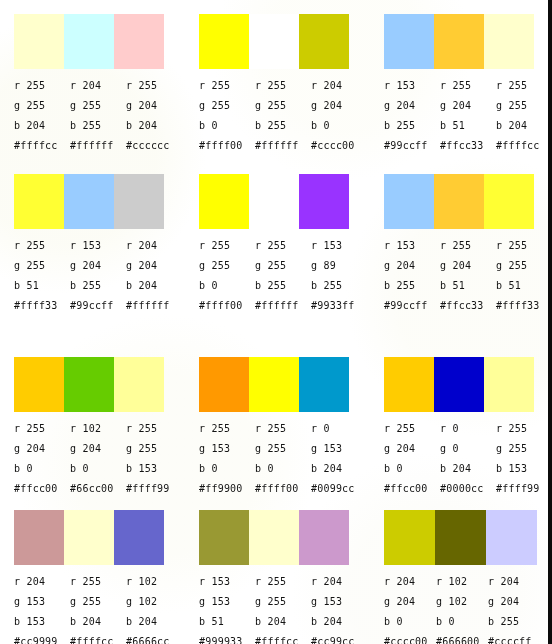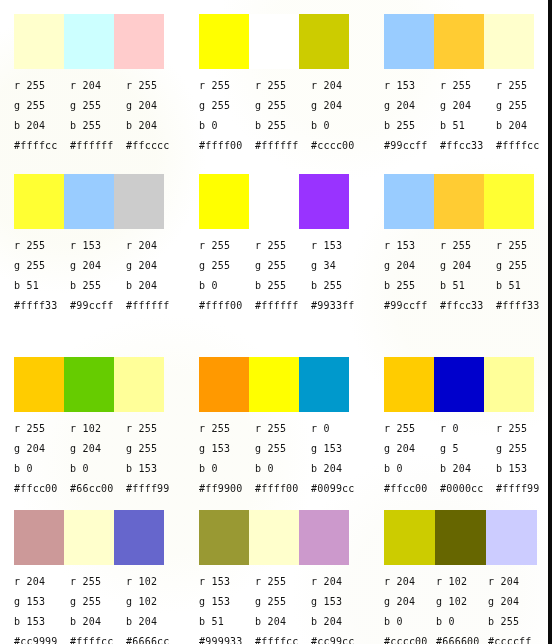--- a/index.html
+++ b/index.html
@@ -124,21 +124,21 @@
           <div class="val-cell">g 204</div>
         </div>
         <div class="val-row">
           <div class="val-cell">b 204</div>
           <div class="val-cell">b 255</div>
           <div class="val-cell">b 204</div>
         </div>
         <div class="val-row hex-row">
           <div class="val-cell">#ffffcc</div>
           <div class="val-cell">#ffffff</div>
-          <div class="val-cell">#ffcccc</div>
+          <div class="val-cell">#cccccc</div>
         </div>
       </div>
     </div>
     <div class="palette r1" id="palette-2">
       <div class="swatch-strip">
         <div class="swatch" style="background: rgb(255, 255, 0);"></div>
         <div class="swatch" style="background: rgb(255, 255, 255);"></div>
         <div class="swatch" style="background: rgb(204, 204, 0);"></div>
       </div>
       <div class="values">
@@ -230,21 +230,21 @@
       </div>
       <div class="values">
         <div class="val-row">
           <div class="val-cell">r 255</div>
           <div class="val-cell">r 255</div>
           <div class="val-cell">r 153</div>
         </div>
         <div class="val-row">
           <div class="val-cell">g 255</div>
           <div class="val-cell">g 255</div>
-          <div class="val-cell">g 34</div>
+          <div class="val-cell">g 89</div>
         </div>
         <div class="val-row">
           <div class="val-cell">b 0</div>
           <div class="val-cell">b 255</div>
           <div class="val-cell">b 255</div>
         </div>
         <div class="val-row hex-row">
           <div class="val-cell">#ffff00</div>
           <div class="val-cell">#ffffff</div>
           <div class="val-cell">#9933ff</div>
@@ -345,21 +345,21 @@
         <div class="swatch" style="background: rgb(255, 255, 153);"></div>
       </div>
       <div class="values">
         <div class="val-row">
           <div class="val-cell">r 255</div>
           <div class="val-cell">r 0</div>
           <div class="val-cell">r 255</div>
         </div>
         <div class="val-row">
           <div class="val-cell">g 204</div>
-          <div class="val-cell">g 5</div>
+          <div class="val-cell">g 0</div>
           <div class="val-cell">g 255</div>
         </div>
         <div class="val-row">
           <div class="val-cell">b 0</div>
           <div class="val-cell">b 204</div>
           <div class="val-cell">b 153</div>
         </div>
         <div class="val-row hex-row">
           <div class="val-cell">#ffcc00</div>
           <div class="val-cell">#0000cc</div>

